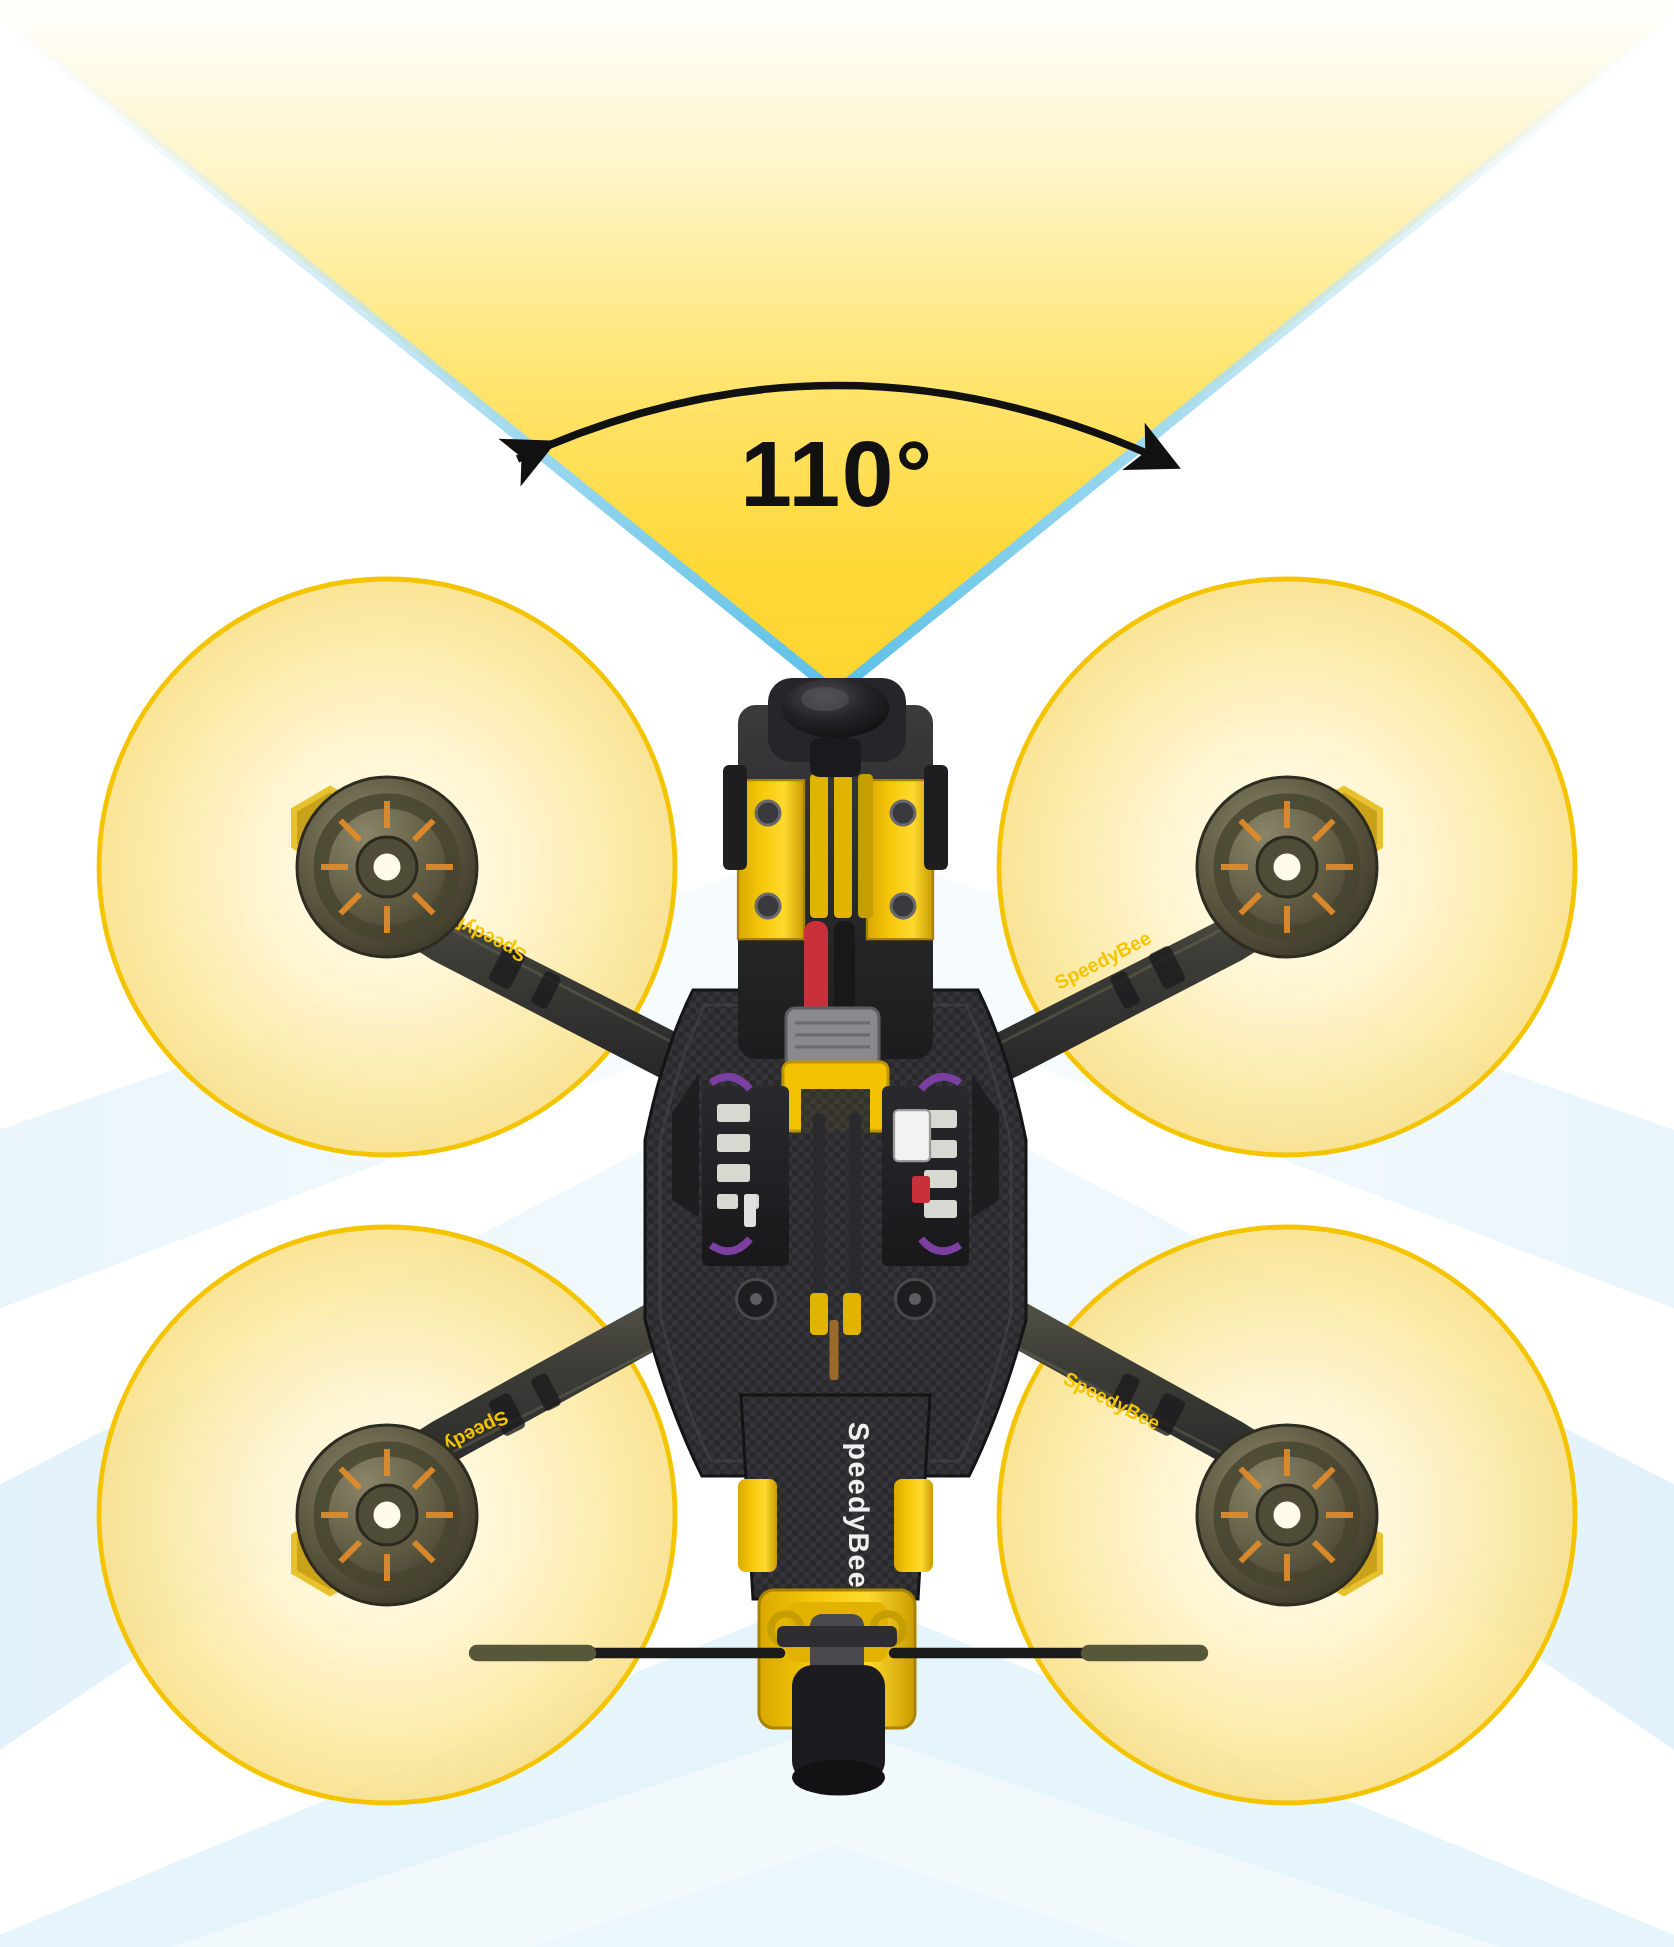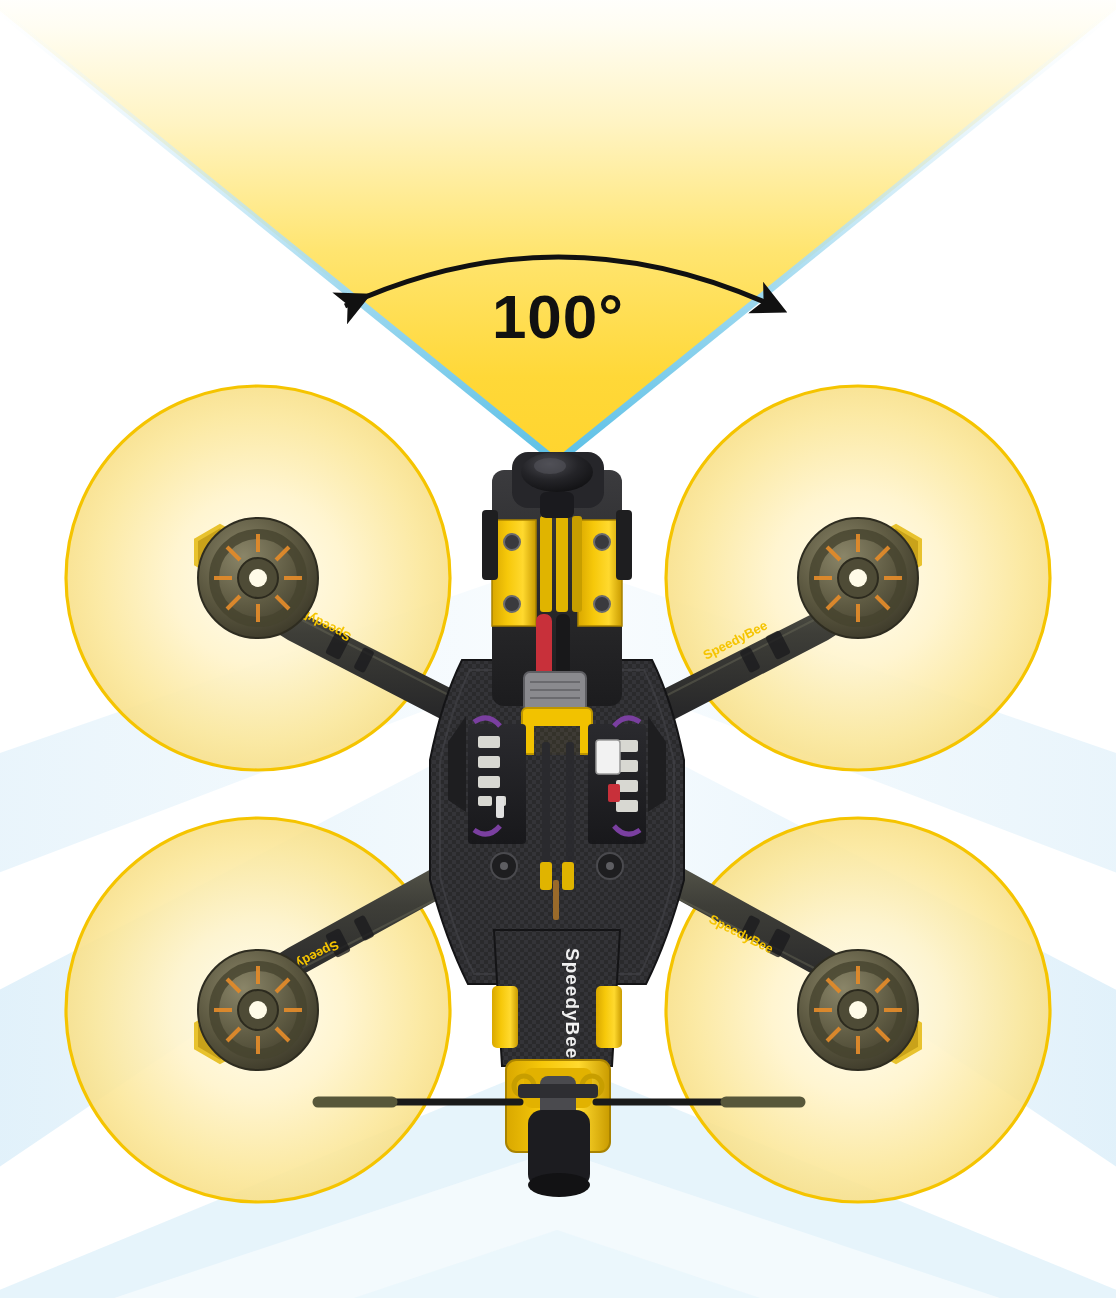--- a/index.html
+++ b/index.html
@@ -353,15 +353,15 @@
       <marker id="arrowL" viewBox="0 0 12 12" refX="10" refY="6" markerWidth="7" markerHeight="7" orient="auto-start-reverse">
         <path d="M0,6 L12,0 L9,6 L12,12 Z" fill="#111111"></path>
       </marker>
       <marker id="arrowR" viewBox="0 0 12 12" refX="10" refY="6" markerWidth="7" markerHeight="7" orient="auto">
         <path d="M0,0 L12,6 L0,12 L3,6 Z" fill="#111111"></path>
       </marker>
     </defs>
     <path d="M345,306 Q562,206 782,310" fill="none" stroke="#111111" stroke-width="5" marker-start="url(#arrowL)" marker-end="url(#arrowR)"></path>
   </svg>
 
-  <div id="angle-label">100°</div>
+  <div id="angle-label">110°</div>
 
 </div>
 
 </body></html>

